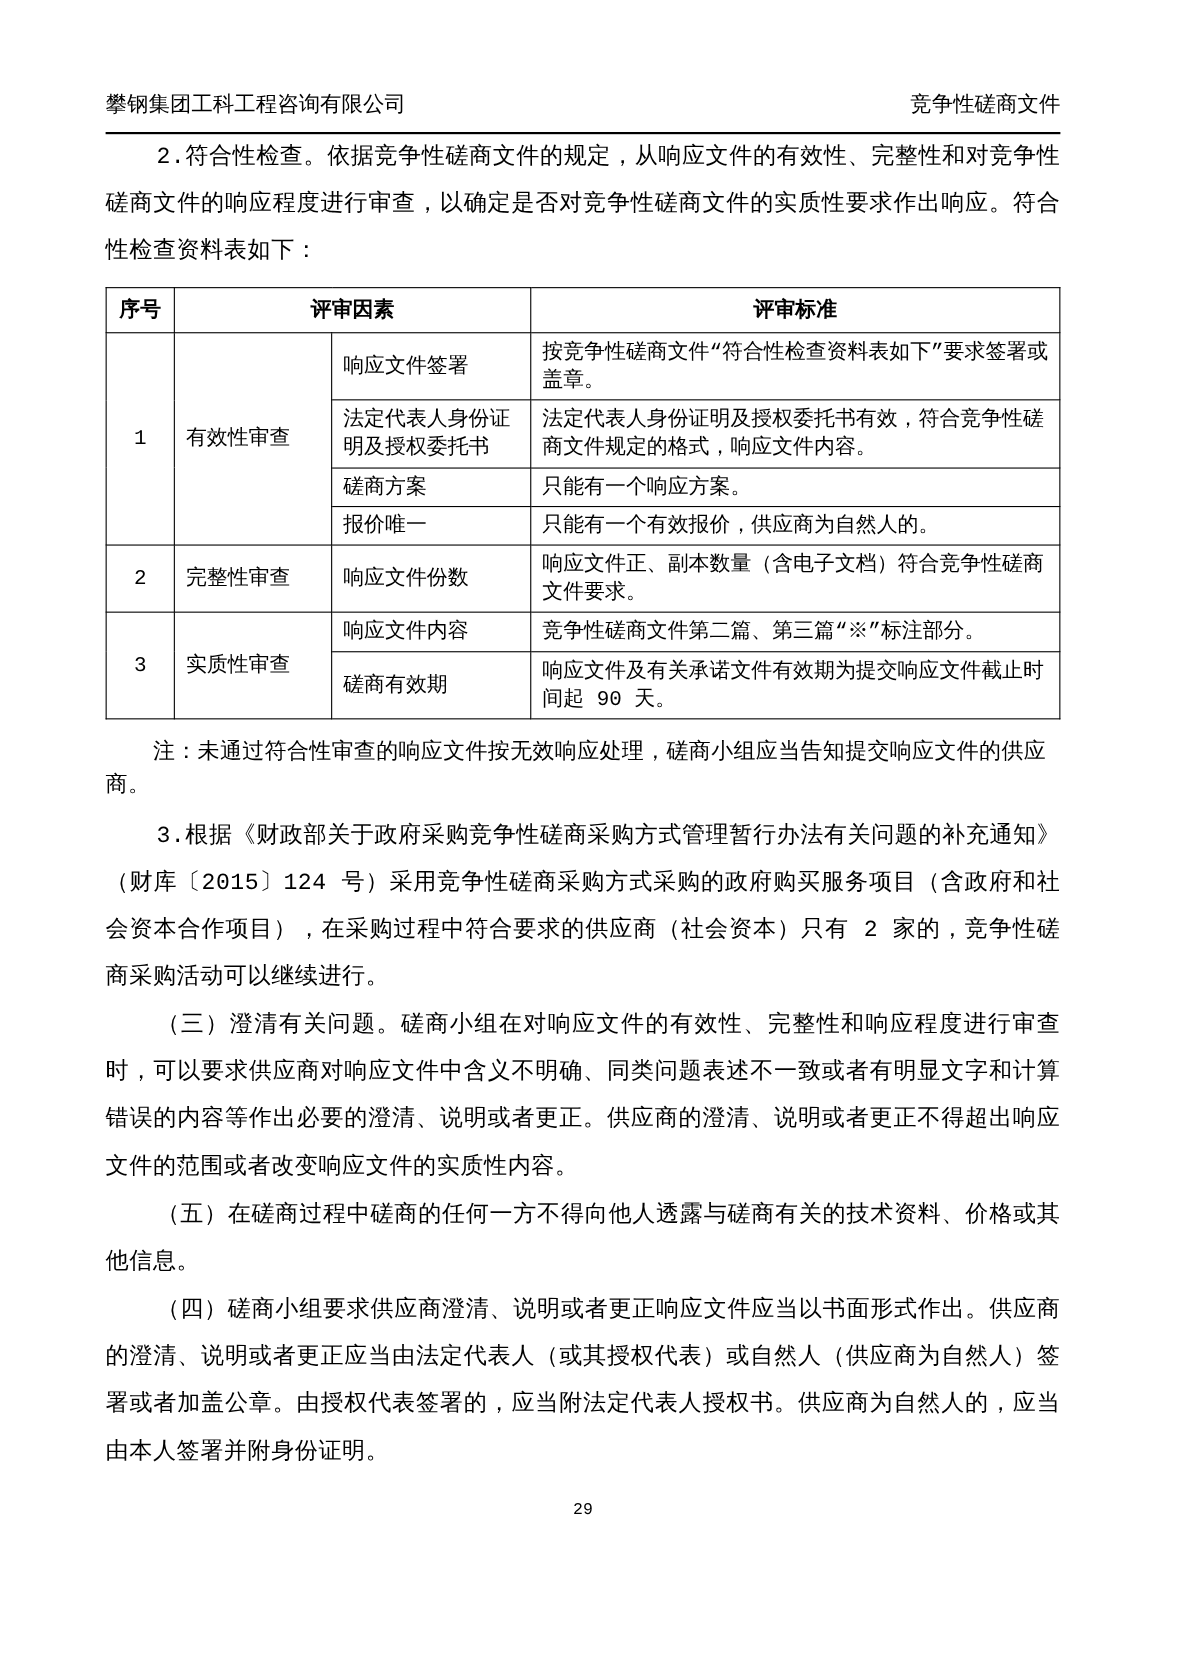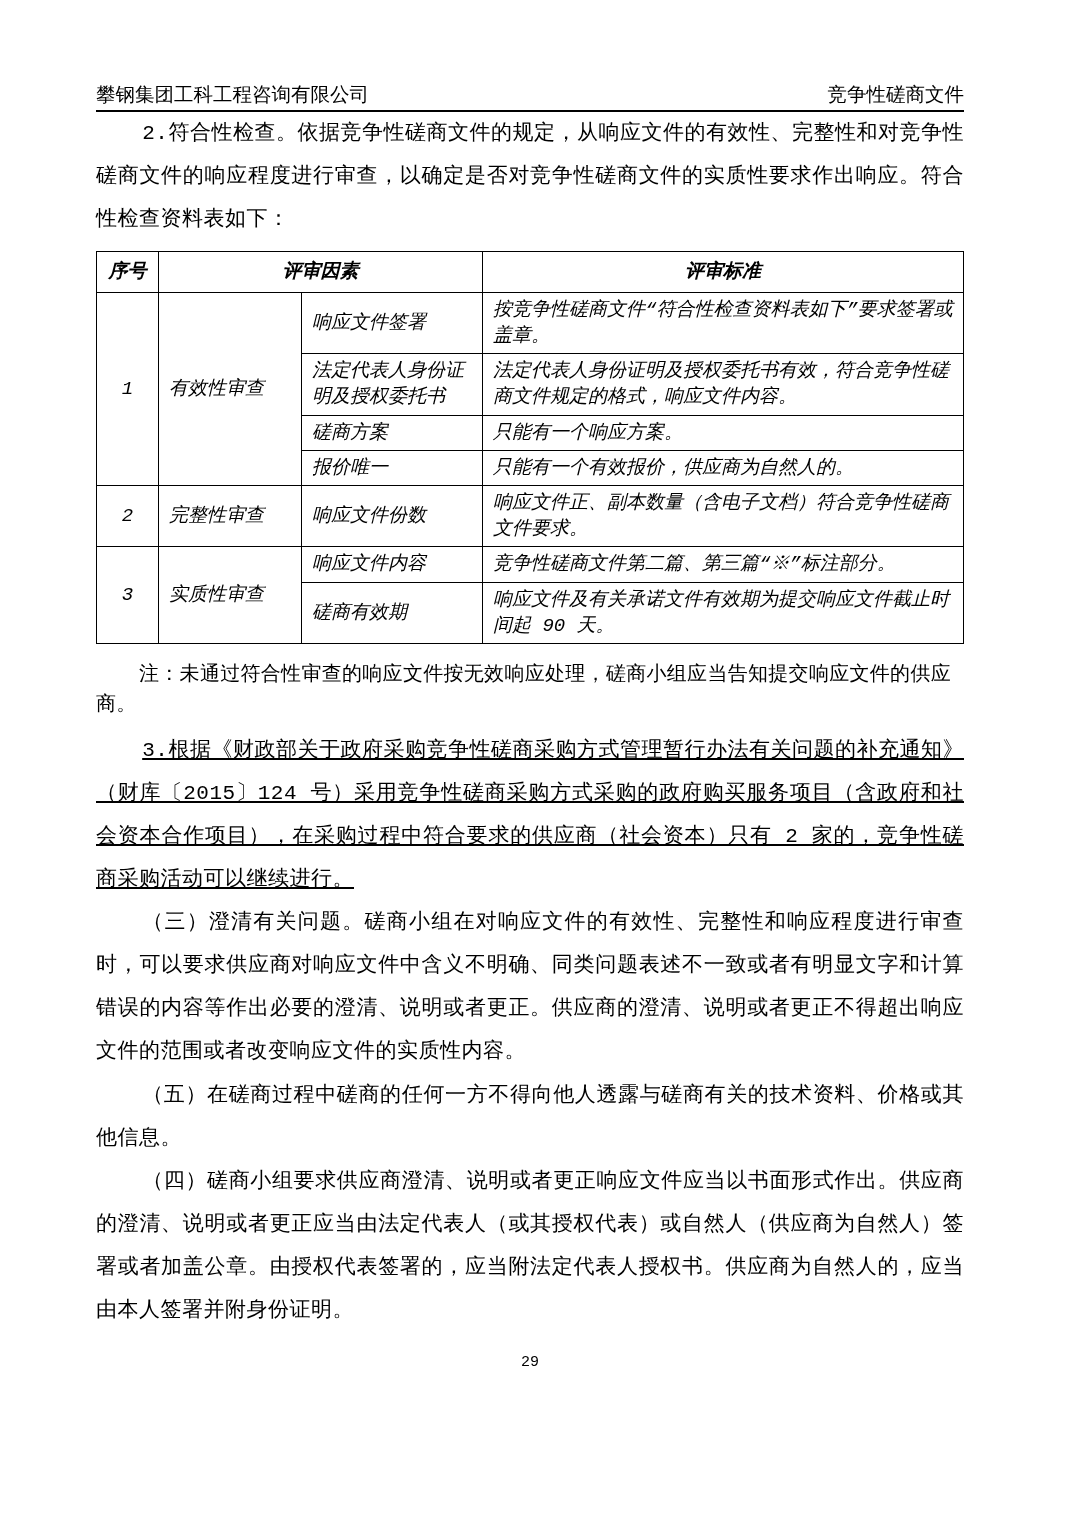--- a/index.html
+++ b/index.html
@@ -18,38 +18,37 @@
     color: #000000;
     overflow: hidden;
     font-family: "Liberation Mono", "Liberation Serif", serif;
   }
   .doc-header {
     display: flex;
     justify-content: space-between;
     align-items: flex-start;
     font-size: 19.5px;
     line-height: 1.25;
-    padding-bottom: 2px;
+    padding-bottom: 12px;
     border-bottom: 2.5px solid #000000;
   }
   .para {
     margin: 0;
     font-size: 21px;
     line-height: 2.05;
     text-align: justify;
     letter-spacing: 0.5px;
   }
   .para.indent { text-indent: 2.2em; }
   .para.first { margin-top: 2px; }
   .review-table {
     width: 100%;
     border-collapse: collapse;
     table-layout: fixed;
     margin-top: 9px;
-    font-style: italic;
   }
   .review-table th,
   .review-table td {
     border: 1px solid #000000;
     font-size: 19px;
     line-height: 1.38;
     padding: 4px 10px;
     vertical-align: middle;
     text-align: left;
     word-break: break-all;
@@ -61,21 +60,21 @@
   }
   .review-table td.c-no { text-align: center; }
   .note {
     margin: 16px 0 0 0;
     font-size: 20px;
     font-weight: normal;
     line-height: 1.5;
     text-indent: 2.15em;
     letter-spacing: 0.3px;
   }
-  .note + .para { margin-top: 9px; text-decoration: underline; }
+  .note + .para { margin-top: 9px; }
   .doc-footer {
     text-align: center;
     font-size: 15px;
     margin-top: 22px;
   }
 </style>
 </head>
 <body>
 
 <div class="page">

